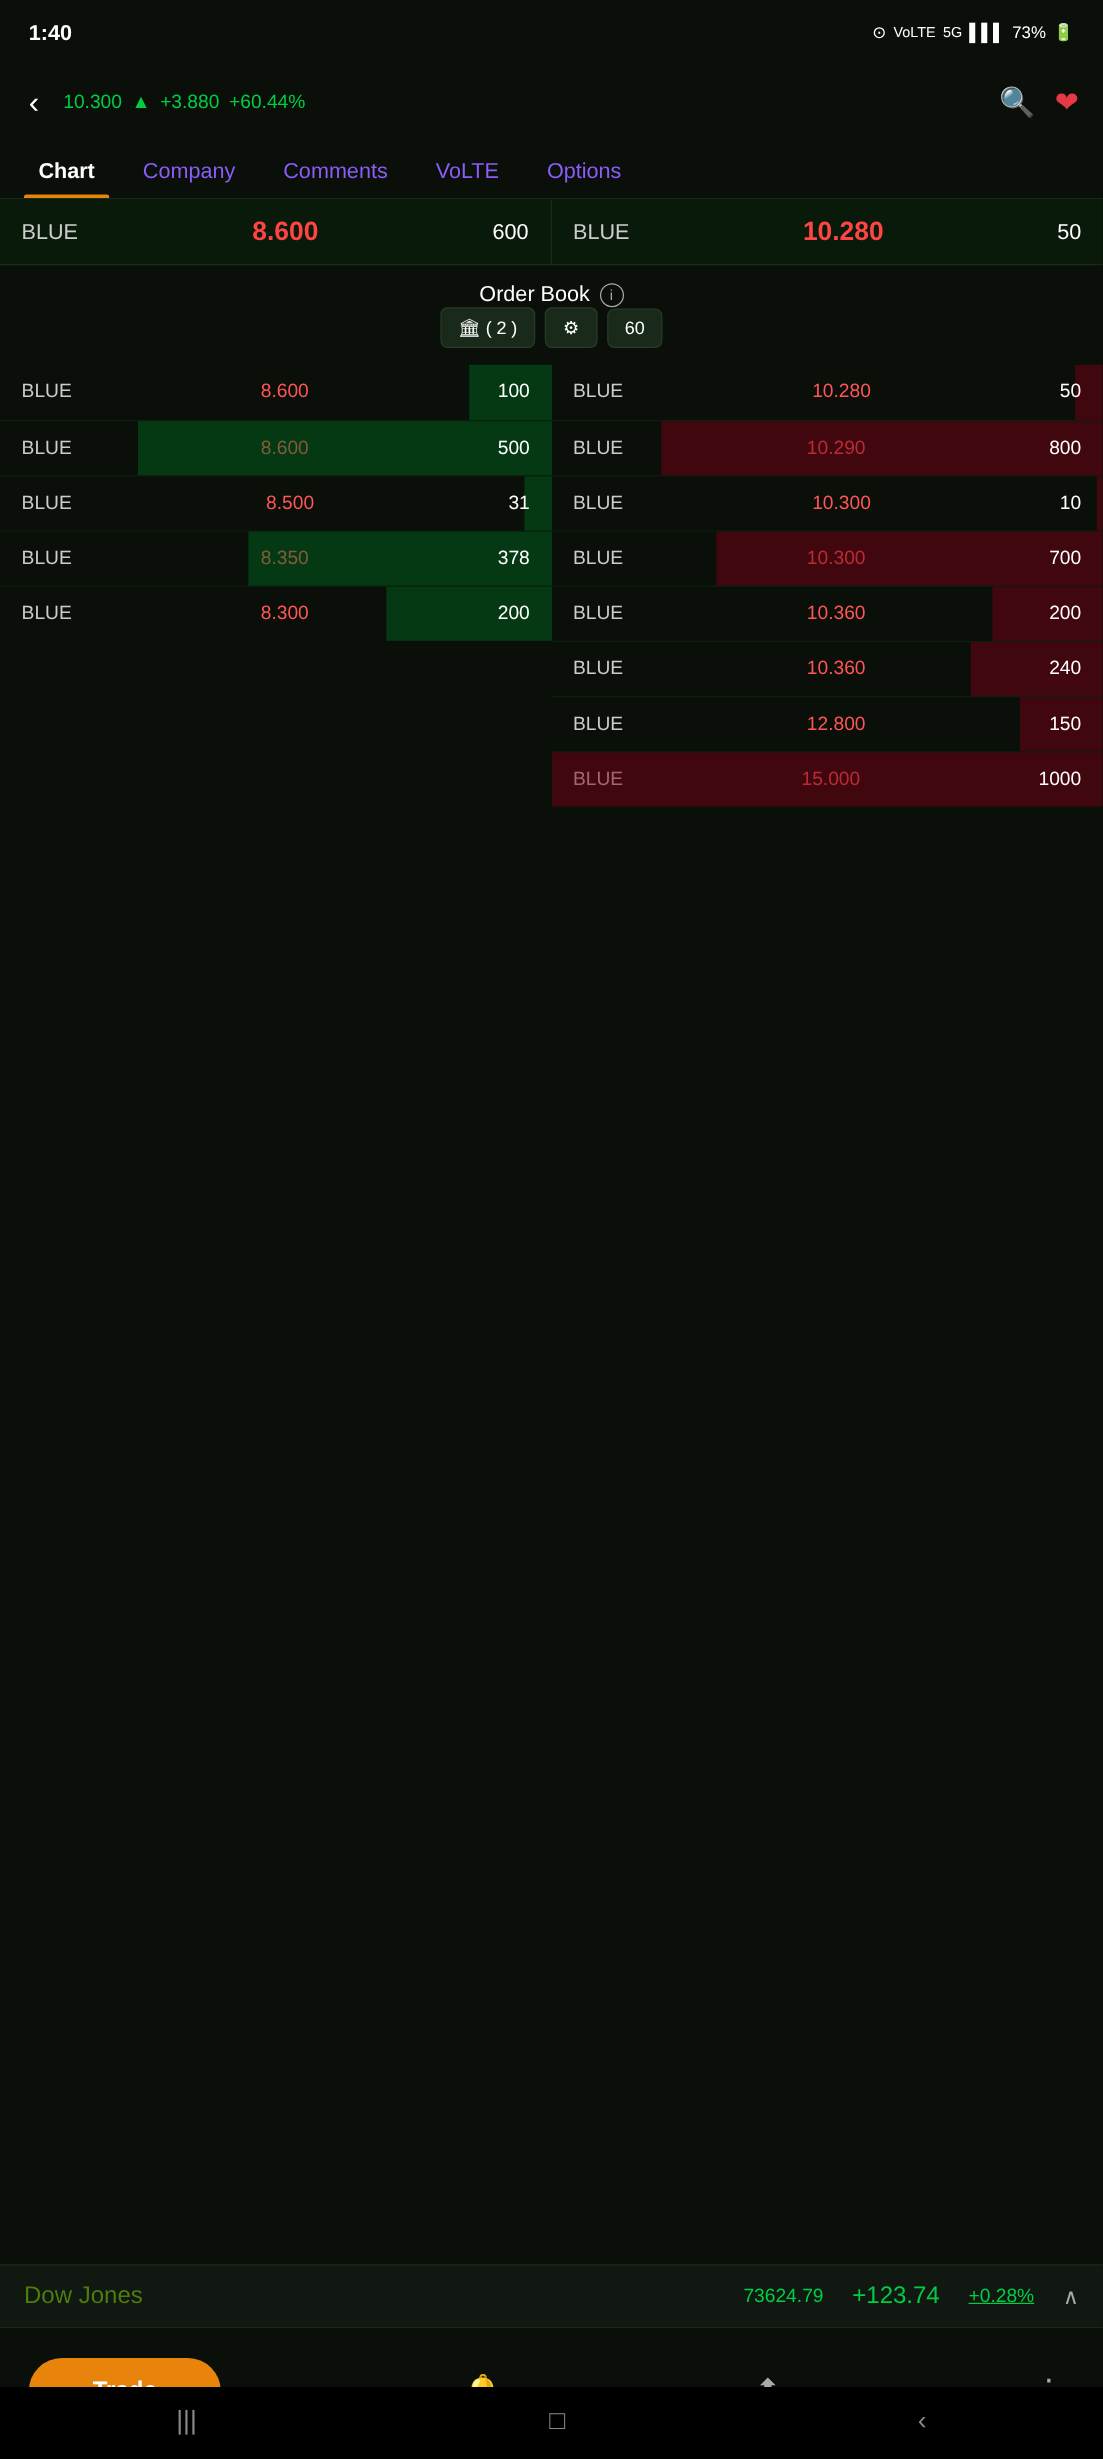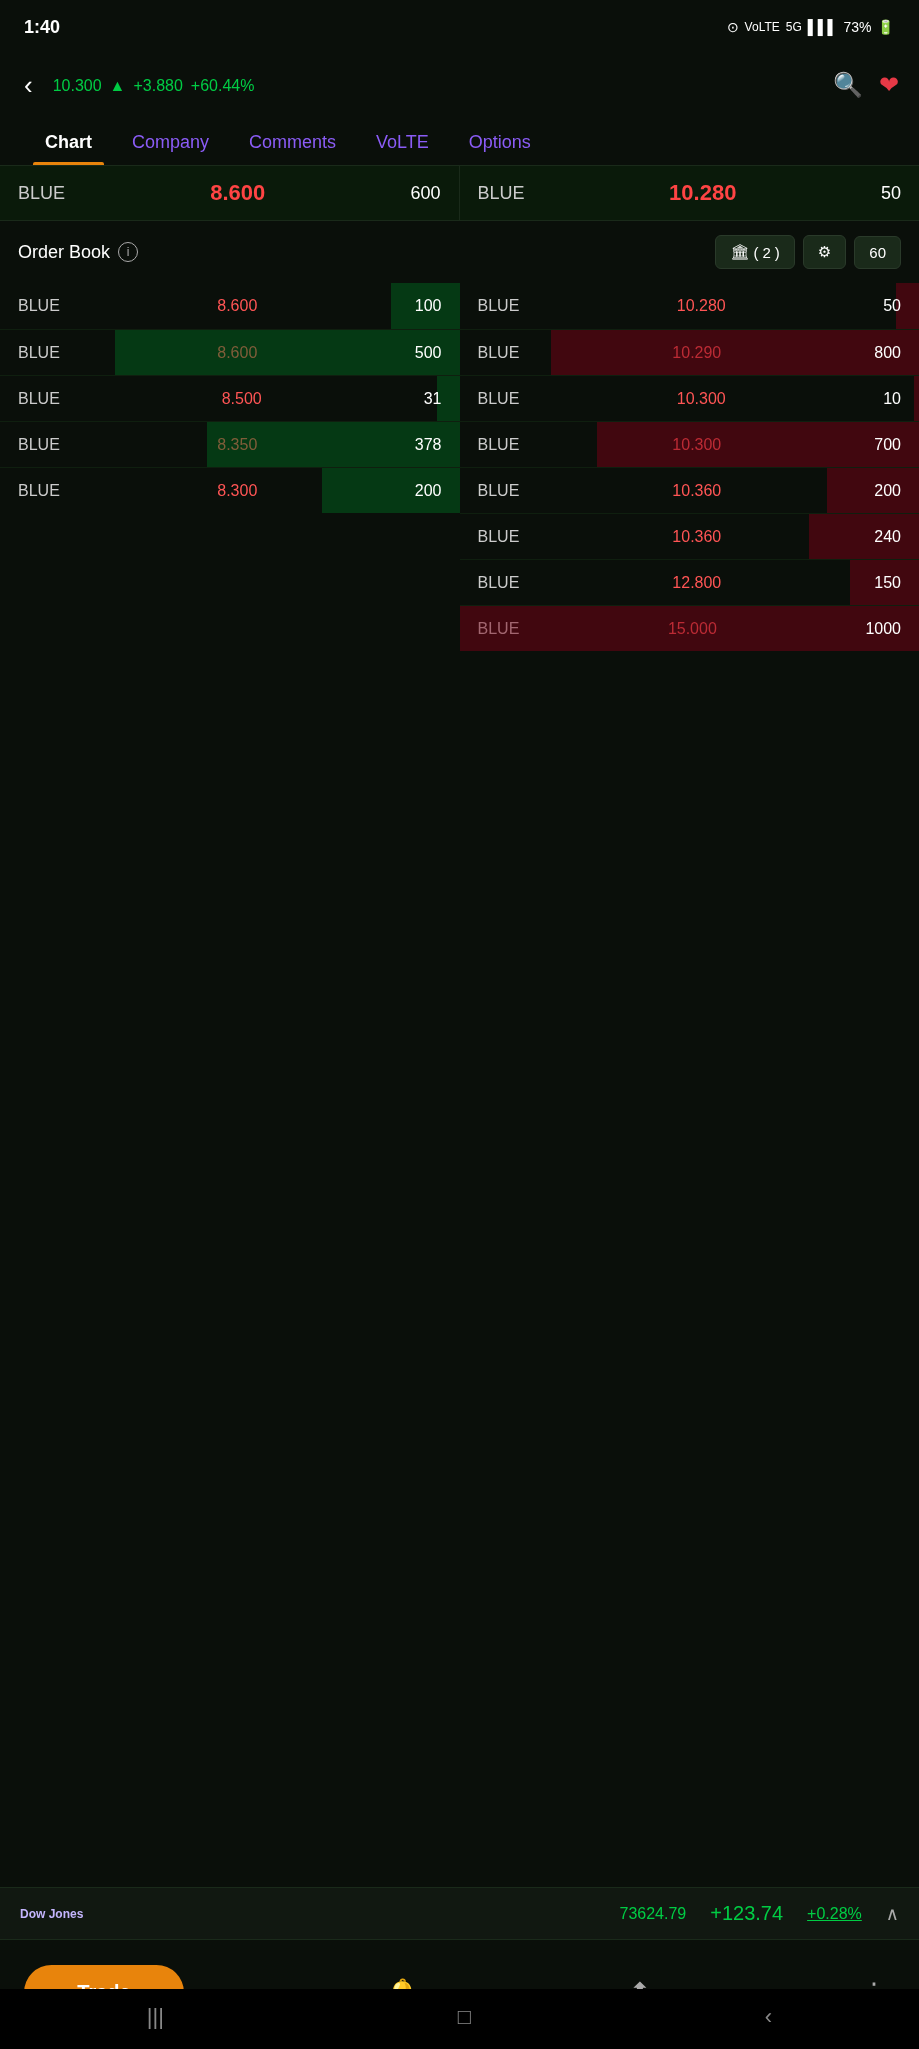--- a/index.html
+++ b/index.html
@@ -80,21 +80,21 @@
     .search-icon-btn, .favorite-btn {
       cursor: pointer;
       font-size: 24px;
     }
     .favorite-btn { color: #e63946; }
 
     
     .tabs {
       display: flex;
       align-items: center;
-      padding: 0 29px;
+      padding: 0 16px;
       border-bottom: 1px solid #1a2a1a;
       gap: 8px;
     }
     .tab {
       padding: 12px 16px;
       font-size: 18px;
       color: #8b5cf6;
       cursor: pointer;
       position: relative;
     }
@@ -134,20 +134,21 @@
     .price-green { color: #ff4444; font-size: 22px; font-weight: 700; }
     .price-red { color: #ff4444; font-size: 22px; font-weight: 700; }
     .best-qty { color: #ffffff; font-size: 18px; }
 
     
     .order-book-header {
       display: flex;
       align-items: center;
       justify-content: space-between;
       padding: 14px 18px;
+      flex-direction: column;
     }
     .order-book-title {
       display: flex;
       align-items: center;
       gap: 8px;
       font-size: 18px;
       color: #ffffff;
       font-weight: 500;
     }
     .info-icon {
@@ -232,21 +233,21 @@
       left: 0;
       right: 0;
       width: 919px;
       background: #111811;
       padding: 14px 20px;
       display: flex;
       align-items: center;
       gap: 24px;
       border-top: 1px solid #1a2a1a;
     }
-    .ticker-name { color: #c4b5fd; font-size: 12px; font-weight: 700; }
+    .ticker-name { color: #4d7c0f; font-size: 20px; font-weight: 400; }
     .ticker-price { color: #00cc44; font-size: 16px; margin-left: auto; }
     .ticker-change { color: #00cc44; font-size: 20px; }
     .ticker-pct { color: #00cc44; font-size: 16px; text-decoration: underline; }
     .ticker-chevron { color: #aaaaaa; font-size: 18px; }
 
     
     .bottom-action-bar {
       position: fixed;
       bottom: 0;
       left: 0;

